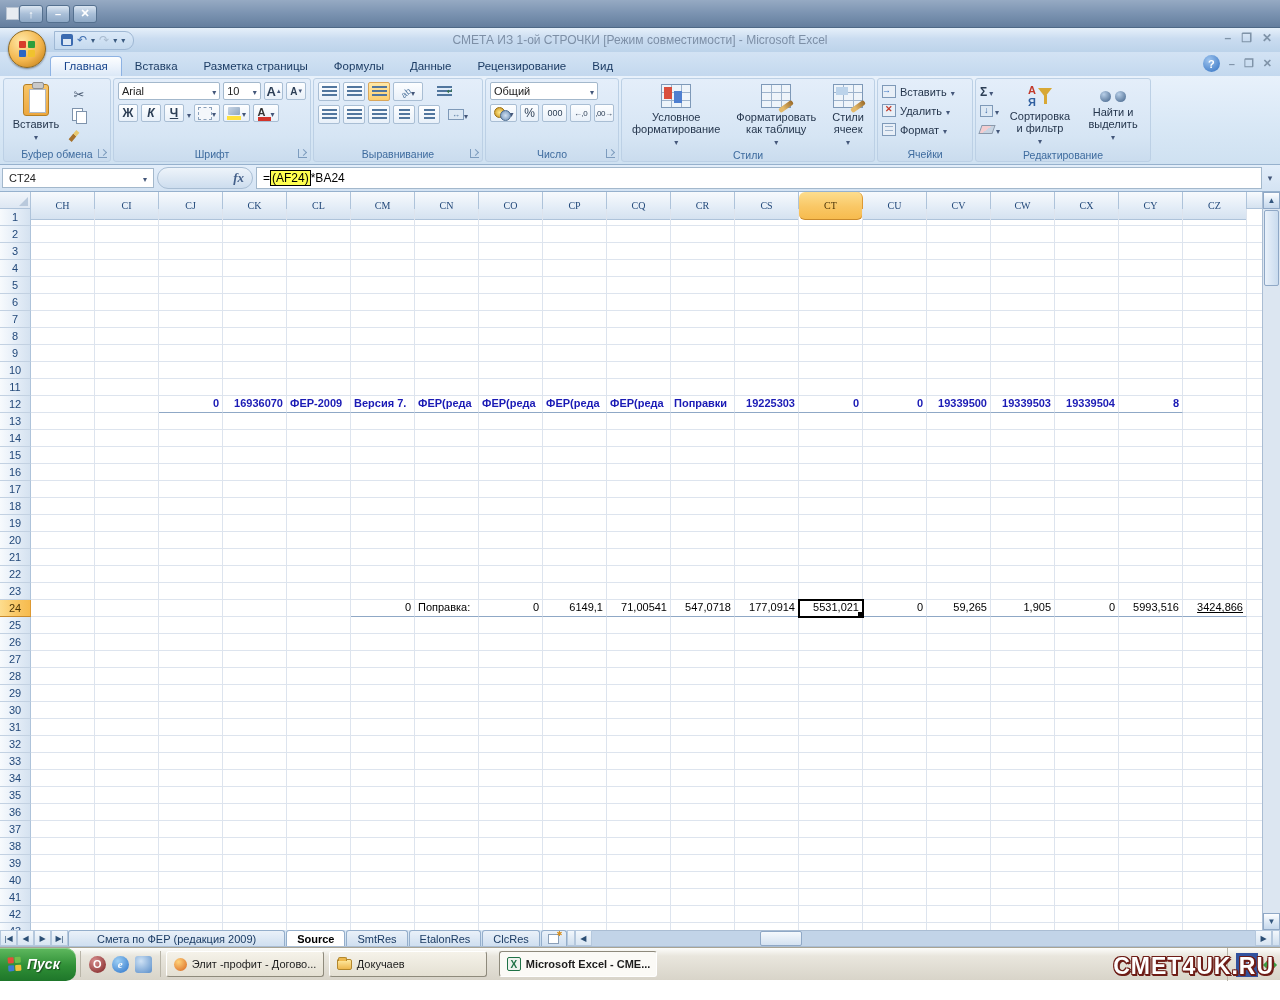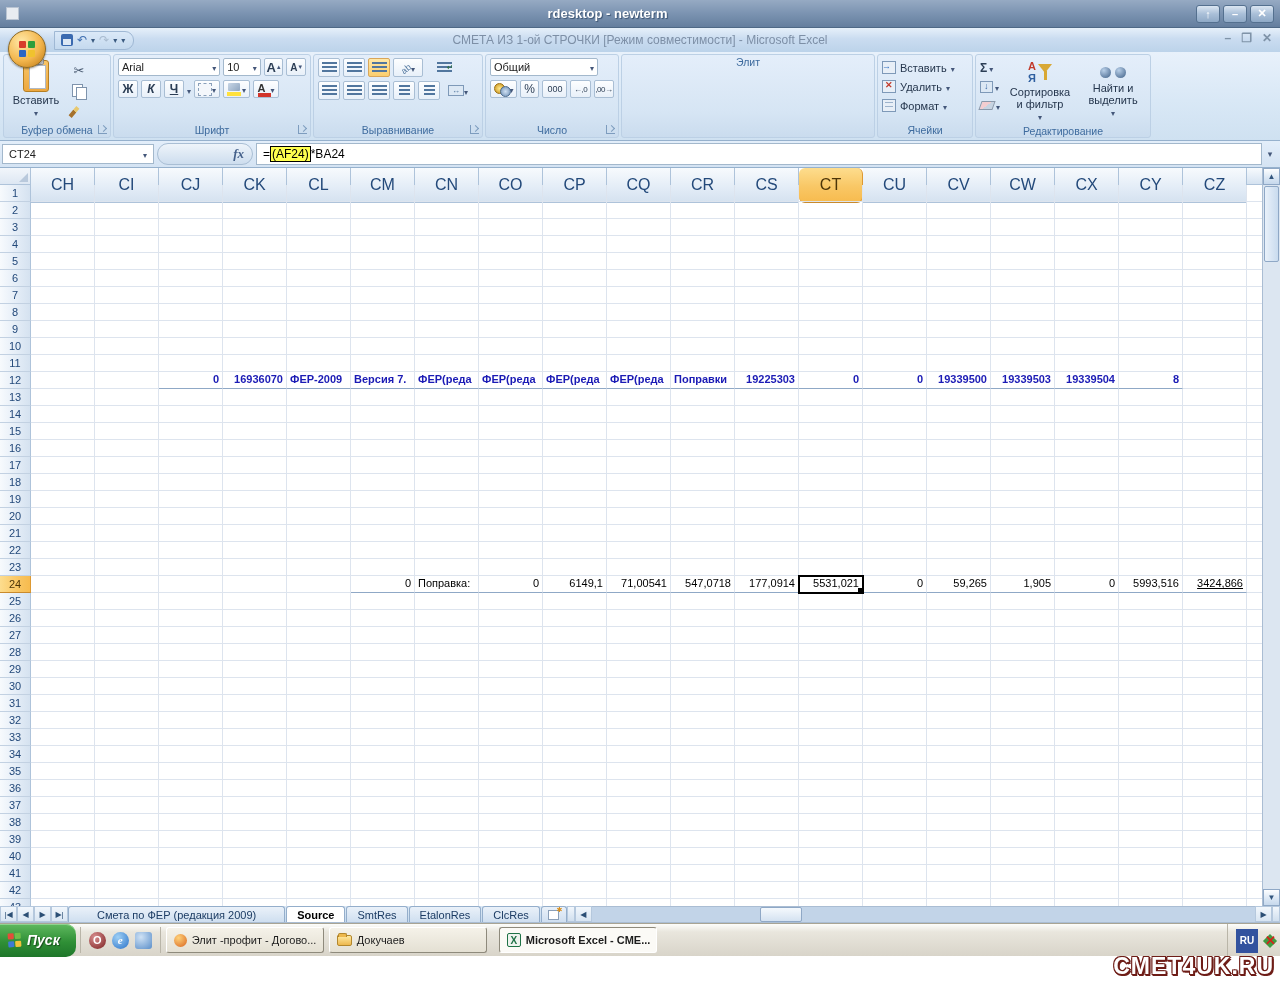--- a/index.html
+++ b/index.html
@@ -169,23 +169,23 @@
   .fhl { background:#ffff4f; border:1px solid #000; padding:0 1px; }
   .fexp { width:16px; text-align:center; color:#44577a; font-size:9px; } .fexp::after{content:"▾";}
 
   
   .grid-wrap { position:relative; height:738px; background:#fff; overflow:hidden; }
   .headrow { display:flex; height:17px; }
   .corner { width:31px; height:17px; background:linear-gradient(#f2f6fb,#dde7f3); border-right:1px solid #aec3da;
     border-bottom:1px solid #aec3da; position:relative; }
   .corner::after { content:""; position:absolute; right:2px; bottom:2px; width:0; height:0;
     border-left:9px solid transparent; border-bottom:9px solid #b9c9dc; }
-  .colh { width:64px; height:35px; background:linear-gradient(#f7fafd,#e4edf7 55%,#d5e2f0);
-    border-right:1px solid #aec3da; border-bottom:1px solid #aec3da; font-size:16px; color:#23497a;
-    display:flex; align-items:center; justify-content:center; }
+  .colh { width:64px; height:28px; background:linear-gradient(#f7fafd,#e4edf7 55%,#d5e2f0);
+    border-right:1px solid #aec3da; border-bottom:1px solid #aec3da; font-size:10px; color:#23497a;
+    display:flex; align-items:center; justify-content:center;font-family:Liberation Serif, serif; }
   .colh.sel { background:linear-gradient(#fddd8e,#f9c765 55%,#f7bb4e); border-right-color:#dd9933;
     border-bottom-color:#c98a2c; color:#4c3508;border-radius:6px; }
   .hfill { flex:1; background:linear-gradient(#f7fafd,#e4edf7 55%,#d5e2f0); border-bottom:1px solid #aec3da; }
   .grow { display:flex; height:17px; }
   .rowh { width:31px; background:linear-gradient(90deg,#f7fafd,#e4edf7 55%,#d5e2f0);
     border-right:1px solid #aec3da; border-bottom:1px solid #c2d1e2; font-size:11px; color:#23497a;
     display:flex; align-items:center; justify-content:center; flex:none; }
   .rowh.sel { background:linear-gradient(90deg,#fddd8e,#f9c765 55%,#f7bb4e); border-bottom-color:#c98a2c;
     border-right-color:#dd9933; color:#4c3508; }
   .cell { width:64px; flex:none; border-right:1px solid #dde4ee; border-bottom:1px solid #dde4ee;
@@ -285,21 +285,20 @@
     font-size:23px; letter-spacing:1px;
     text-shadow:2px 2px 0 #6e1d17,-1px -1px 0 #6e1d17,1px -1px 0 #6e1d17,-1px 1px 0 #6e1d17,2px 0 0 #6e1d17,0 2px 0 #6e1d17; }
 </style>
 </head>
 <body>
 
 <div class="screen">
 
   <div class="rdp-bar">
     <div class="rdp-icon"></div>
-    <div class="rdp-title">rdesktop - newterm</div>
     <div class="rdp-btns">
       <div class="rdp-btn shade"></div>
       <div class="rdp-btn min"></div>
       <div class="rdp-btn close"></div>
     </div>
   </div>
 
   <div class="xl-titlebar">
     <div class="office-btn">
       <div class="office-logo">
@@ -318,20 +317,35 @@
       <span class="qat-dd"></span>
     </div>
     <div class="xl-title">СМЕТА ИЗ 1-ой СТРОЧКИ  [Режим совместимости] - Microsoft Excel</div>
     <div class="xl-controls">
       <span class="g-min"></span>
       <span class="g-rest"></span>
       <span class="g-close"></span>
     </div>
   </div>
 
+  <div class="tab-row">
+    <div class="rtab active">Главная</div>
+    <div class="rtab">Вставка</div>
+    <div class="rtab">Разметка страницы</div>
+    <div class="rtab">Формулы</div>
+    <div class="rtab">Данные</div>
+    <div class="rtab">Рецензирование</div>
+    <div class="rtab">Вид</div>
+    <div class="tabrow-right">
+      <span class="help-btn"></span>
+      <span class="wb-ctl g-min"></span>
+      <span class="wb-ctl g-rest"></span>
+      <span class="wb-ctl g-close"></span>
+    </div>
+  </div>
 
   <div class="ribbon">
 
     <div class="rgroup" style="width:108px">
       <div class="rbody">
         <div class="paste">
           <span class="clip-icon"></span>
           <span>Вставить</span>
           <span class="dd"></span>
         </div>
@@ -465,22 +479,39 @@
           </div>
         </div>
       </div>
       <div class="glabel">
           <span>Число</span>
         <span class="launcher"></span>
         </div>
     </div>
 
     <div class="rgroup" style="width:254px">
+      <div class="rbody" style="justify-content:space-around">
+        <div class="bigbtn">
+          <span class="tbl-ic ic-cf"></span>
+          <span>Условное форматирование</span>
+            <span class="dd"></span>
+        </div>
+        <div class="bigbtn">
+          <span class="tbl-ic ic-brush"></span>
+          <span>Форматировать как таблицу</span>
+            <span class="dd"></span>
+        </div>
+        <div class="bigbtn">
+          <span class="tbl-ic ic-cs ic-brush"></span>
+          <span>Стили ячеек</span>
+            <span class="dd"></span>
+        </div>
+      </div>
       <div class="glabel">
-          <span>Элит</span>
+          <span>Стили</span>
         </div>
     </div>
 
     <div class="rgroup" style="width:96px">
       <div class="rbody" style="flex-direction:column;gap:0">
         <div class="cellrow">
           <span class="cg-ic cg-ins"></span>
             <span>Вставить</span>
             <span class="dd"></span>
         </div>

